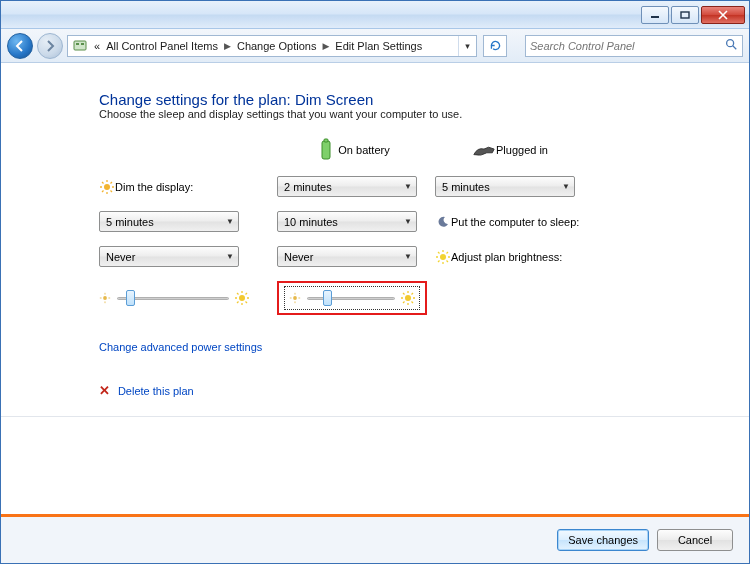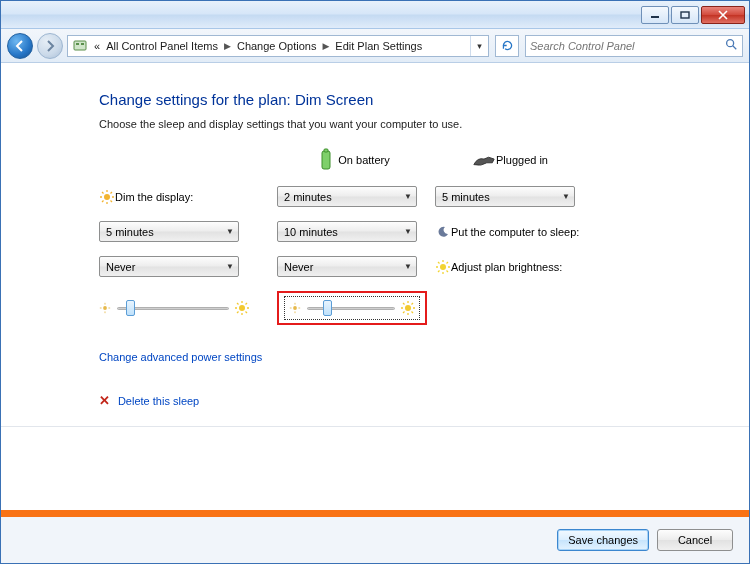--- a/index.html
+++ b/index.html
@@ -61,30 +61,30 @@
 .addr-icon {
   width: 18px; height: 18px; margin: 0 3px;
   display: flex; align-items: center; justify-content: center;
 }
 .crumb { padding: 0 4px; height: 100%; display: flex; align-items: center; cursor: default; }
 .crumb-sep { color: #555; padding: 0 2px; font-size: 9px; }
 .addr-drop { width: 18px; text-align: center; border-left: 1px solid #cfdcec; height:100%; display:flex; align-items:center; justify-content:center; font-size:9px; color:#333; }
 .refresh { width: 24px; height: 22px; border:1px solid #a0b8d3; background:#fff; margin-left:2px; display:flex; align-items:center; justify-content:center; }
 .refresh svg { color:#2676c7; }
 .searchbox {
-  width: 218px; height: 22px; margin-left: 2px;
+  width: 218px; height: 22px; margin-left: 14px;
   background:#fff; border:1px solid #a0b8d3;
   display:flex; align-items:center; padding:0 4px;
 }
 .searchbox input { border:0; outline:0; flex:1; font-size:11px; font-style:italic; color:#888; background:transparent; }
 .searchbox .mag { color:#4a79b5; }
 
 
 .content { flex:1; padding: 28px 90px 10px 98px; overflow:hidden; position:relative; }
-.heading { color:#003399; font-size:15px; font-weight:400; margin-bottom:10px; }
+.heading { color:#003399; font-size:15px; font-weight:400; }
 .subhead { font-size:11px; color:#222; margin-bottom:18px; }
 
 .grid { display:grid; grid-template-columns: 170px 150px 150px; column-gap:8px; row-gap:14px; align-items:center; }
 
 .colhead { display:flex; align-items:center; gap:0; font-size:11px; color:#000; justify-content:center; }
 .colhead .ic { width:24px; height:24px; display:flex; align-items:center; justify-content:center; }
 
 .rowlabel { display:flex; align-items:center; font-size:11px; color:#000; }
 .rowlabel .ic { width:16px; height:16px; display:flex; align-items:center; justify-content:center; }
 
@@ -106,21 +106,21 @@
 .hl { border:2px solid #e41b1b; padding:4px 6px; }
 .focusbox { outline:1px dotted #333; padding:2px 4px; display:flex; align-items:center; gap:6px; }
 
 .link { color:#0046c3; font-size:11px; cursor:pointer; }
 .section-gap { height:26px; }
 .delete-row { display:flex; align-items:center; gap:8px; margin-top:4px; }
 .xmark { color:#c2261a; font-weight:bold; font-size:13px; }
 
 
 .footer {
-  border-top:7px solid #f97316;
+  border-top:3px solid #f97316;
   padding:12px 16px;
   background:#f1f5fa;
   display:flex; justify-content:flex-end; gap:8px;
 }
 .btn {
   height:22px; min-width:76px; padding:0 10px;
   background:linear-gradient(#fdfdfd,#ededed 48%,#e2e2e2 52%,#f0f0f0);
   border:1px solid #8e8f8f; border-radius:3px;
   font-size:11px; color:#000; cursor:default;
   display:flex; align-items:center; justify-content:center;
@@ -358,21 +358,21 @@
             </span>
         </div>
       </div>
     </div>
 
     <div class="section-gap"></div>
     <div class="link">Change advanced power settings</div>
     <div class="section-gap"></div>
     <div class="delete-row">
       <span class="xmark">✕</span>
-      <span class="link">Delete this sleep</span>
+      <span class="link">Delete this plan</span>
     </div>
 
     <hr class="rule">
   </div>
 
   <div class="footer">
     <div class="btn primary">Save changes</div>
     <div class="btn">Cancel</div>
   </div>
 

